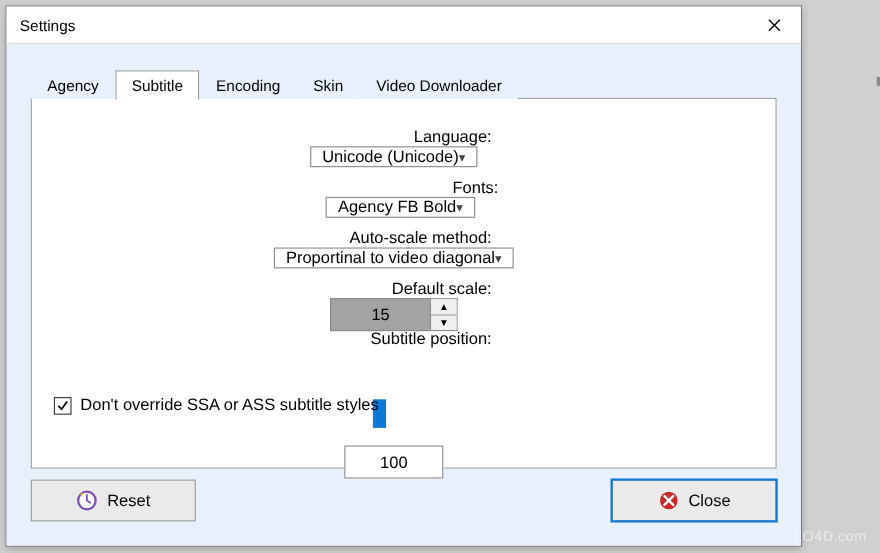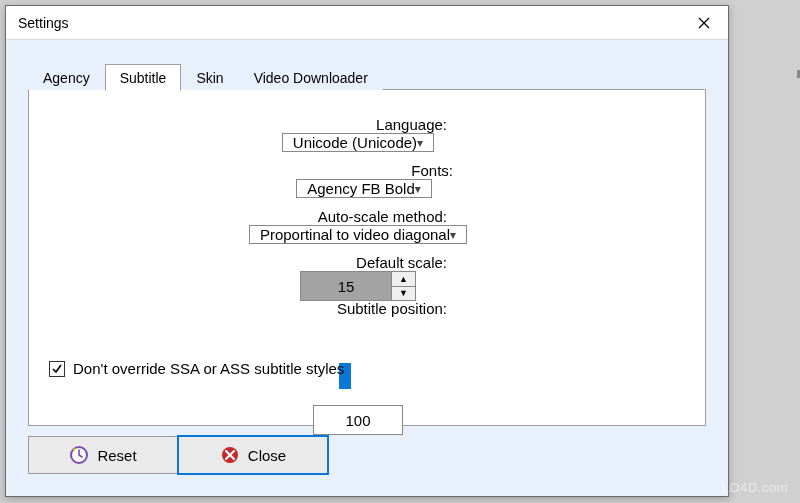--- a/index.html
+++ b/index.html
@@ -169,21 +169,21 @@
     margin-right:8px;
     display:flex; align-items:center; justify-content:center;
     font-size:13px; line-height:1;
     background:#fff;
   }
 
   .footer {
     position:absolute;
     left:22px; right:22px; bottom:18px;
     height:42px;
-    display:flex; 
+    display:flex; justify-content:space-between;
   }
   .btn {
     height:38px;
     min-width:150px;
     background:#eaeaea;
     border:1px solid #9a9a9a;
     display:flex; align-items:center; justify-content:center;
     gap:8px;
     font-size:15px;
     color:#000;
@@ -228,20 +228,21 @@
           <path d="M1 1 L11 11 M11 1 L1 11" stroke="#000" stroke-width="1.2"></path>
         </svg>
     </div>
   </div>
 
   <div class="client">
 
     <div class="tabstrip">
       <div class="tab">Agency</div>
       <div class="tab active">Subtitle</div>
+      <div class="tab">Encoding</div>
       <div class="tab">Skin</div>
       <div class="tab">Video Downloader</div>
     </div>
 
     <div class="tabpanel">
 
       <div class="formrow" style="top:26px;">
         <div class="lbl">Language:</div>
         <div class="combo">
           <span>Unicode (Unicode)</span>

